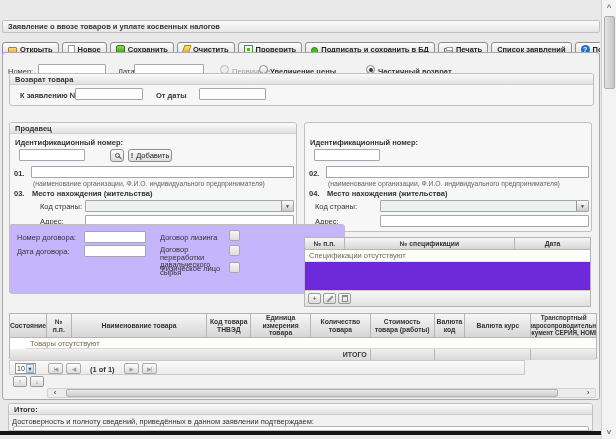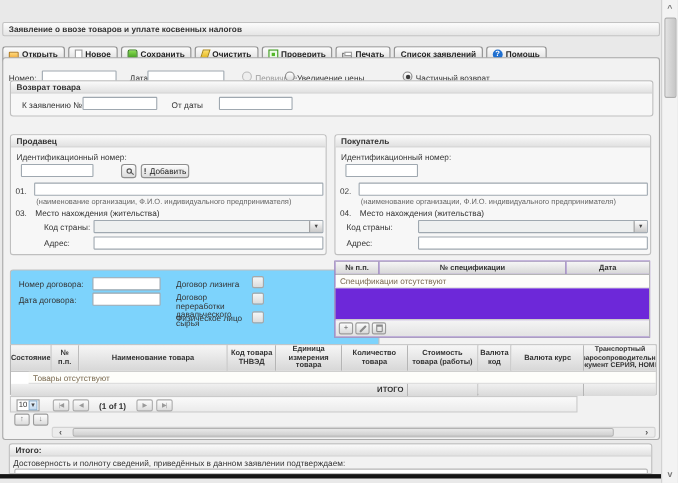--- a/index.html
+++ b/index.html
@@ -30,21 +30,21 @@
               background:linear-gradient(#fcfcfc,#e5e5e5); border:1px solid #c2c2c2; border-radius:2px; font-weight:bold; color:#333; }
   .tabs { position:absolute; left:4px; top:37px; height:16px; display:flex; gap:2px; }
   .tab { padding:3px 9px 0 9px; font-size:7.5px; font-weight:bold; color:#333; background:linear-gradient(#fafafa,#d6d6d6);
          border:1px solid #9a9a9a; border-bottom:none; border-radius:3px 3px 0 0; cursor:default; }
   .tab.active { background:linear-gradient(#7d7d7d,#4b4b4b); color:#fff; border-color:#3c3c3c; }
 
   
   .main { position:absolute; left:2px; top:52px; width:598px; height:348px; background:#f2f2f2;
           border:1px solid #a8a8a8; border-radius:3px; overflow:hidden; }
   .lbl { position:absolute; color:#333; }
-  .b { font-weight:normal;text-align:right; }
+  .b { font-weight:bold;text-align:right; }
   .gray { color:#9a9a9a; }
   .hint { position:absolute; color:#666; font-size:6.8px; }
   input.inp { position:absolute; height:12px; background:#fff; border:1px solid #9fa8b0; border-radius:1px;
               font-family:inherit; font-size:7.5px; padding:0 2px; }
   .panel { position:absolute; background:#f7f7f7; border:1px solid #bfbfbf; border-radius:3px; overflow:hidden; }
   .panel-h { height:11px; background:linear-gradient(#fbfbfb,#e1e1e1); border-bottom:1px solid #cfcfcf;
              font-weight:bold; color:#333; padding:1px 5px; font-size:7.5px; }
   .radio { position:absolute; width:9px; height:9px; border:1px solid #8a8a8a; border-radius:50%; background:linear-gradient(#fff,#ddd); }
   .radio.on::after { content:""; position:absolute; inset:1.5px; background:#3a3a3a; border-radius:50%; }
   .radio.dis { border-color:#bbb; background:#eee; }
@@ -128,20 +128,24 @@
       </button>
     <button class="tb">
         <span class="ic ic-clean"></span>
         <span>Очистить</span>
       </button>
     <button class="tb">
         <span class="ic ic-check"></span>
         <span>Проверить</span>
       </button>
     <button class="tb">
+        <span class="ic ic-sign"></span>
+        <span>Подписать и сохранить в БД</span>
+      </button>
+    <button class="tb">
         <span class="ic ic-print"></span>
         <span>Печать</span>
       </button>
     <button class="tb">
         <span>Список заявлений</span>
       </button>
     <button class="tb">
         <span class="ic ic-help">?</span>
         <span>Помощь</span>
       </button>
@@ -191,35 +195,34 @@
       <span class="hint" style="left:23px;top:57px;">(наименование организации, Ф.И.О. индивидуального предпринимателя)</span>
       <span class="lbl b" style="left:4px;top:66px;">03.</span>
       <span class="lbl b" style="left:22px;top:66px;">Место нахождения (жительства)</span>
       <span class="lbl" style="left:30px;top:79px;">Код страны:</span>
       <div class="combo" style="left:75px;top:77px;width:209px;"><span></span><span class="cbtn">▼</span></div>
       <span class="lbl" style="left:30px;top:94px;">Адрес:</span>
       <input class="inp" style="left: 75px; top: 92px; width: 209px;" value="">
     </div>
 
     <div class="panel" style="left:301px;top:69px;width:288px;height:110px;">
-      <div class="panel-h">Покупатель</div>
       <span class="lbl b" style="left:5px;top:15px;">Идентификационный номер:</span>
       <input class="inp" style="left: 9px; top: 26px; width: 66px;" value="">
       <span class="lbl b" style="left:4px;top:46px;">02.</span>
       <input class="inp" style="left: 21px; top: 43px; width: 263px;" value="">
       <span class="hint" style="left:23px;top:57px;">(наименование организации, Ф.И.О. индивидуального предпринимателя)</span>
       <span class="lbl b" style="left:4px;top:66px;">04.</span>
       <span class="lbl b" style="left:22px;top:66px;">Место нахождения (жительства)</span>
       <span class="lbl" style="left:10px;top:79px;">Код страны:</span>
       <div class="combo" style="left:75px;top:77px;width:209px;"><span></span><span class="cbtn">▼</span></div>
       <span class="lbl" style="left:10px;top:94px;">Адрес:</span>
       <input class="inp" style="left: 75px; top: 92px; width: 209px;" value="">
     </div>
 
-    <div class="panel" style="left:6px;top:192px;width:336px;height:70px;background:#7dd3fc;">
+    <div class="panel" style="left:6px;top:171px;width:336px;height:70px;background:#c4b5fd;">
       <span class="lbl" style="left:7px;top:8px;">Номер договора:</span>
       <input class="inp" style="left: 74px; top: 6px; width: 62px;" value="">
       <span class="lbl" style="left:7px;top:22px;">Дата договора:</span>
       <input class="inp" style="left: 74px; top: 20px; width: 62px;" value="">
       <span class="lbl" style="left:150px;top:8px;">Договор лизинга</span>
       <span class="cb" style="left:219px;top:5px;"></span>
       <span class="lbl" style="left:150px;top:21px;width:66px;line-height:7.5px;display:inline-block;">Договор переработки давальческого сырья</span>
       <span class="cb" style="left:219px;top:20px;"></span>
       <span class="lbl" style="left:150px;top:39px;">Физическое лицо</span>
       <span class="cb" style="left:219px;top:37px;"></span>

